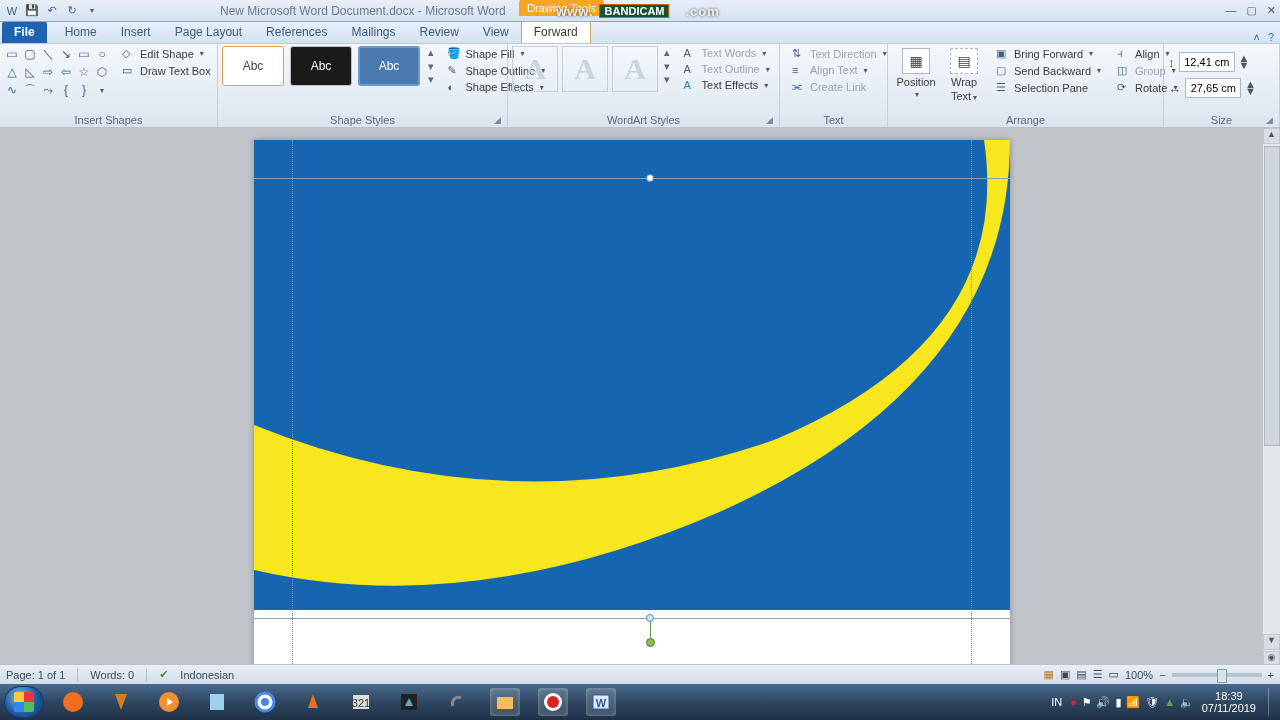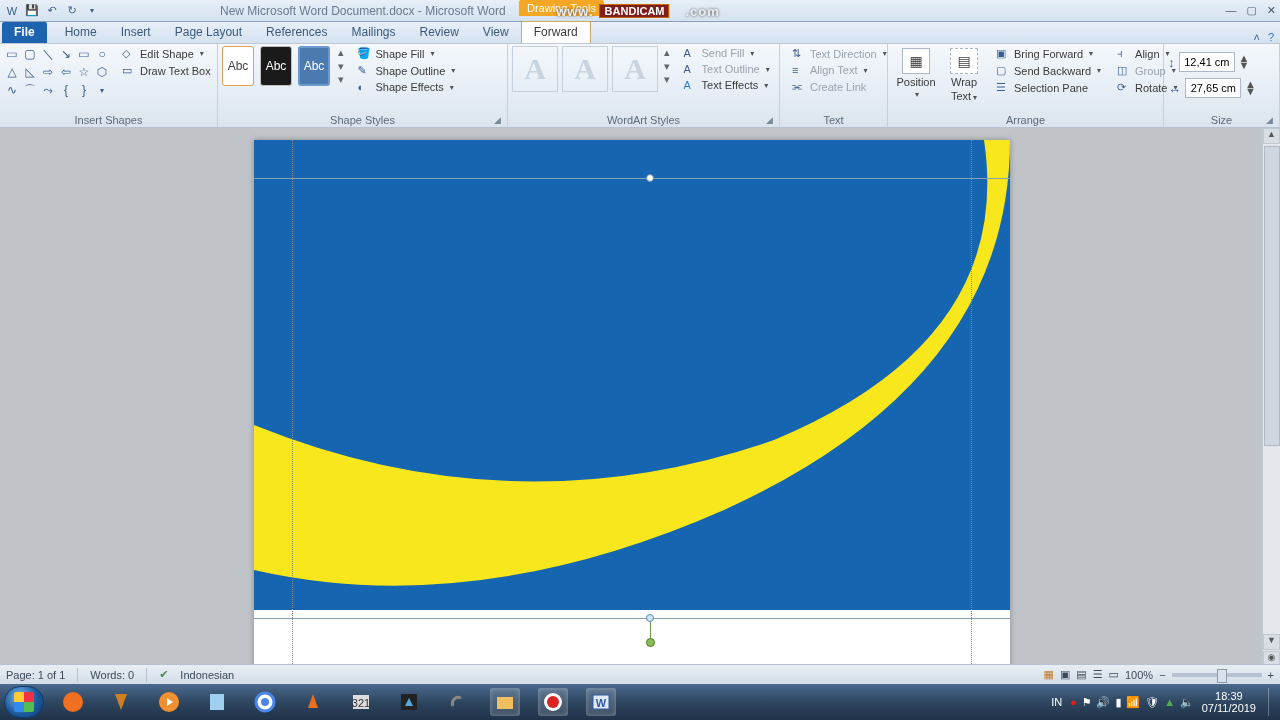--- a/index.html
+++ b/index.html
@@ -8,21 +8,21 @@
 
 .titlebar { height:22px; background:linear-gradient(#e8eff8,#d4e2f0); display:flex; align-items:center; padding:0 4px; border-bottom:1px solid #8ba0bc; }
 .titlebar .qat { display:flex; gap:4px; align-items:center; }
 .titlebar .qat span { width:16px; height:16px; display:inline-flex; align-items:center; justify-content:center; color:#3b5e8c; }
 .titlebar .title { margin-left:120px; color:#6a7a8e; font-size:12px; }
 .titlebar .winctl { margin-left:auto; display:flex; gap:10px; color:#4a5a6a; font-size:13px; }
 .titlebar .winctl span { cursor:pointer; }
 
 
 .watermark { position:absolute; top:0; left:50%; transform:translateX(-50%); height:22px; display:flex; align-items:center; font-weight:bold; font-size:15px; color:#fff; text-shadow:0 0 3px #444; z-index:50; }
-.watermark .box { background:#7f1d1d; color:#fff; padding:0 4px; margin-left:2px; text-shadow:none; border:1px solid #c06a0a; }
+.watermark .box { background:#14532d; color:#fff; padding:0 4px; margin-left:2px; text-shadow:none; border:1px solid #c06a0a; }
 .watermark .pre { font-size:13px; color:#eee; margin-right:4px; letter-spacing:1px; }
 
 
 .tabs { height:22px; background:linear-gradient(#e8eff8,#d4e2f0); display:flex; align-items:flex-end; padding-left:2px; border-bottom:1px solid #c0c8d4; position:relative; }
 .tab { padding:3px 12px 4px; color:#3c5a7c; cursor:pointer; font-size:12px; }
 .tab.file { background:#1e63b0; color:#fff; border-radius:2px 2px 0 0; margin-right:6px; font-weight:bold; padding:3px 12px 4px; }
 .tab.format { background:#fff; border:1px solid #d0a85a; border-bottom:none; border-radius:2px 2px 0 0; color:#3b3b3b; }
 .tab-context { position:absolute; left:519px; top:-22px; background:#f5a623; color:#fff; font-size:11px; padding:2px 8px; border-radius:2px 2px 0 0; }
 .tabs .helpers { margin-left:auto; display:flex; gap:8px; padding-right:6px; color:#3c5a7c; }
 
@@ -36,21 +36,21 @@
 
 .shape-grid { display:grid; grid-template-columns:repeat(6,16px); grid-auto-rows:16px; gap:2px; }
 .shape-grid span { color:#3b5e8c; font-size:12px; display:flex; align-items:center; justify-content:center; }
 .vert-btns { display:flex; flex-direction:column; gap:2px; margin-left:4px; }
 .small-btn { display:flex; align-items:center; gap:4px; padding:1px 4px; color:#3b3b3b; white-space:nowrap; }
 .small-btn .ic { width:14px; display:inline-block; color:#3b5e8c; }
 .dd { font-size:8px; color:#555; margin-left:2px; }
 
 
 .style-gallery { display:flex; gap:6px; align-items:center; }
-.style-swatch { width:32px; height:40px; border:1px solid #c0c0c0; border-radius:3px; display:flex; align-items:center; justify-content:center; font-size:12px; }
+.style-swatch { width:62px; height:40px; border:1px solid #c0c0c0; border-radius:3px; display:flex; align-items:center; justify-content:center; font-size:12px; }
 .sw1 { background:#fff; border-color:#e0a050; color:#444; }
 .sw2 { background:#1a1a1a; color:#fff; }
 .sw3 { background:#4a7ab0; color:#fff; border:2px solid #6a9ad0; }
 .gal-more { display:flex; flex-direction:column; justify-content:space-between; height:40px; padding:0 2px; color:#666; font-size:9px; }
 
 
 .wa-gallery { display:flex; gap:4px; }
 .wa-item { width:46px; height:46px; border:1px solid #c4d0dc; display:flex; align-items:center; justify-content:center; font-size:30px; font-weight:bold; color:#c8d4e0; font-family:Georgia,serif; }
 
 
@@ -222,21 +222,21 @@
         <div class="wa-item">A</div>
         <div class="gal-more">
             <span>▴</span>
             <span>▾</span>
             <span>▾</span>
           </div>
       </div>
       <div class="vert-btns">
         <div class="small-btn disabled">
             <span class="ic">A</span>
-            <span>Send Fill</span>
+            <span>Text Words</span>
             <span class="dd">▾</span>
           </div>
         <div class="small-btn disabled">
             <span class="ic">A</span>
             <span>Text Outline</span>
             <span class="dd">▾</span>
           </div>
         <div class="small-btn">
             <span class="ic" style="color:#2d7bd0">A</span>
             <span>Text Effects</span>

